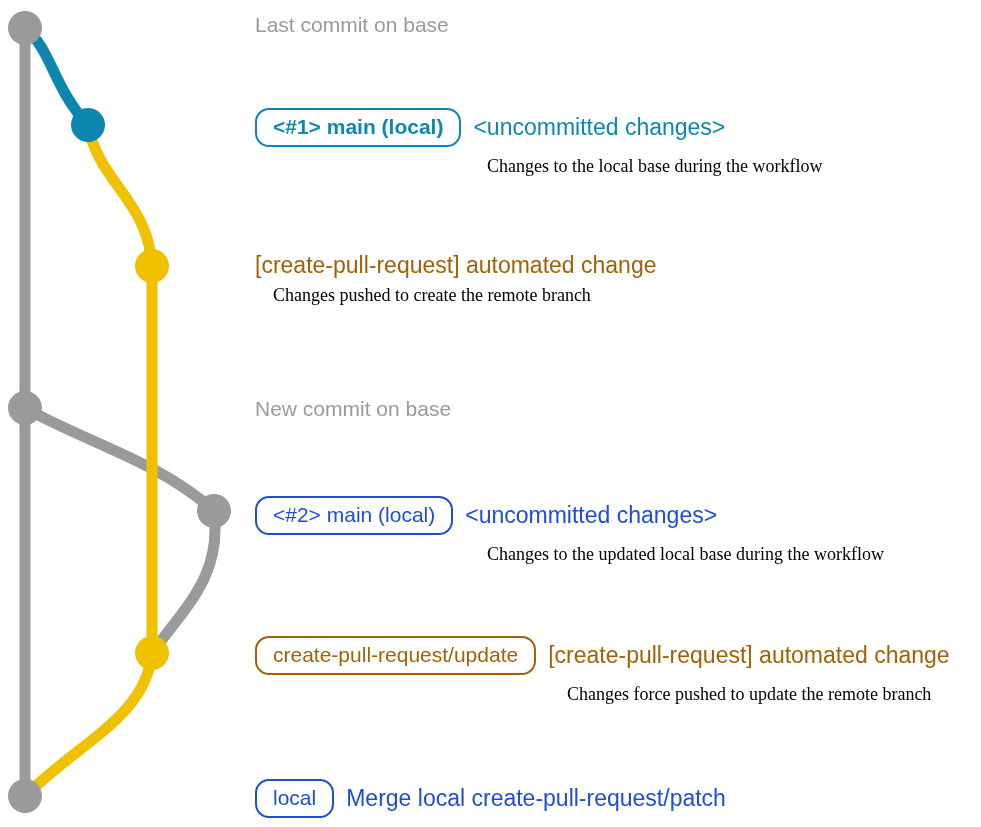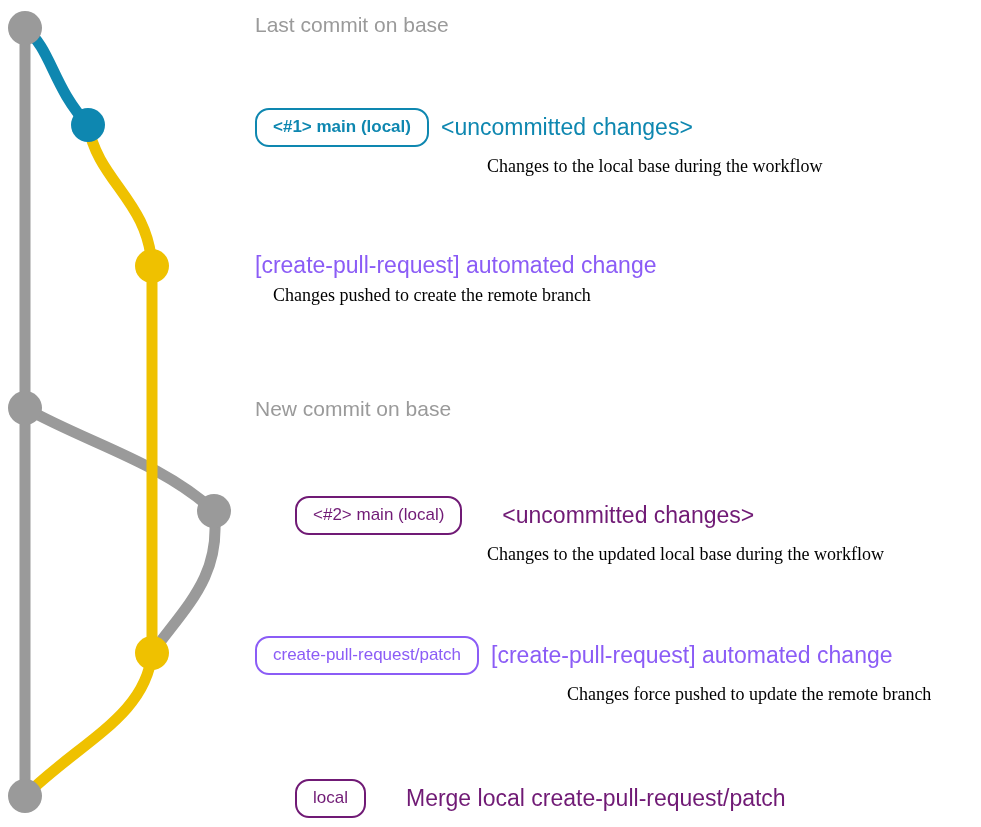--- a/index.html
+++ b/index.html
@@ -50,21 +50,21 @@
   }
 
   
   .pill {
     display: inline-block;
     vertical-align: middle;
     border: 2px solid currentColor;
     border-radius: 14px;
     padding: 5px 16px 6px 16px;
     font-family: "Liberation Sans", sans-serif;
-    font-size: 17px;
+    font-size: 21px;
     line-height: 24px;
     font-weight: bold;
     white-space: nowrap;
     background: #ffffff;
     box-sizing: border-box;
   }
   .pill.thin {
     font-weight: normal;
   }
 
@@ -86,22 +86,22 @@
   .note {
     font-family: "Liberation Serif", serif;
     font-size: 18px;
     line-height: 22px;
     color: #000000;
     white-space: nowrap;
   }
 
   
   .c-blue   { color: #0e87b0; }
-  .c-yellow { color: #8b5cf6; }
-  .c-grey   { color: #701a75; margin-left: 40px; }
+  .c-yellow { color: #a16207; }
+  .c-grey   { color: #1d4ed8; }
 </style>
 </head>
 <body>
 
 <svg id="graph-canvas" viewBox="0 0 981 827" width="981" height="827" aria-hidden="true">
 
   <g fill="none" stroke-width="11" stroke-linecap="round" stroke-linejoin="round">
 
     <path d="M 25 28 L 25 796" stroke="#9a9a9a"></path>
 
@@ -148,21 +148,21 @@
   <div class="row" style="top:396px; left:255px;">
     <div class="caption">New commit on base</div>
   </div>
 
   <div class="row" style="top:496px; left:255px;">
     <span class="pill thin c-grey">&lt;#2&gt; main (local)</span><span class="subject c-grey">&lt;uncommitted changes&gt;</span>
     <div class="note" style="margin-top:8px; margin-left:232px;">Changes to the updated local base during the workflow</div>
   </div>
 
   <div class="row" style="top:636px; left:255px;">
-    <span class="pill thin c-yellow">create-pull-request/patch</span><span class="subject c-yellow">[create-pull-request] automated change</span>
+    <span class="pill thin c-yellow">create-pull-request/update</span><span class="subject c-yellow">[create-pull-request] automated change</span>
     <div class="note" style="margin-top:8px; margin-left:312px;">Changes force pushed to update the remote branch</div>
   </div>
 
   <div class="row" style="top:779px; left:255px;">
     <span class="pill thin c-grey">local</span><span class="subject c-grey">Merge local create-pull-request/patch</span>
   </div>
 
 </div>
 
 </body></html>

